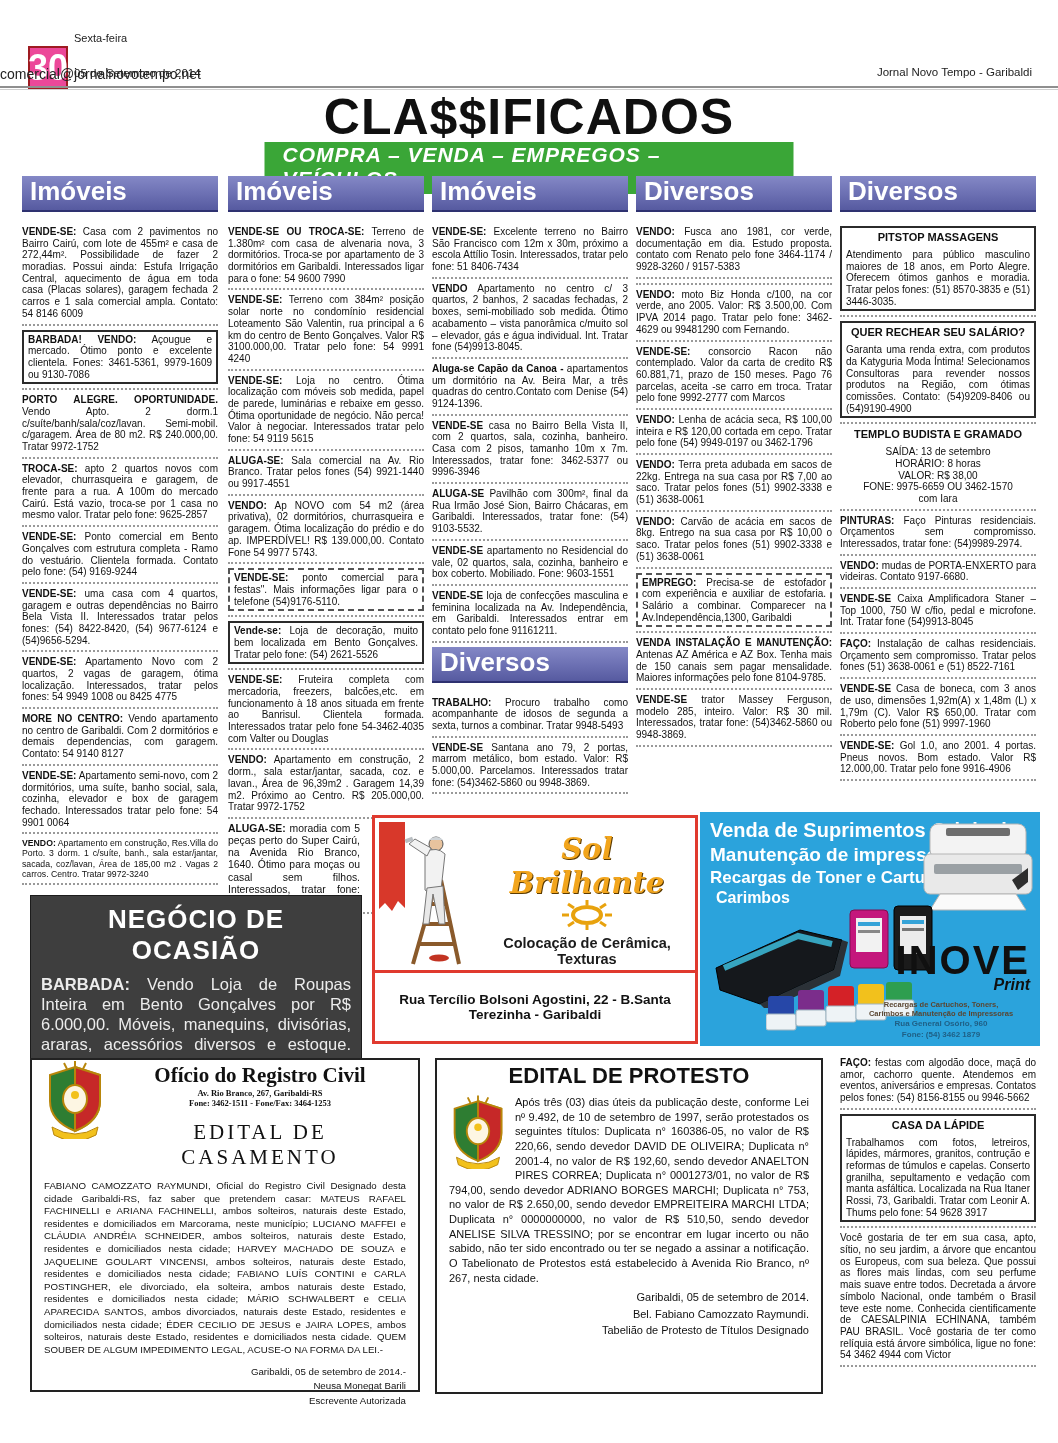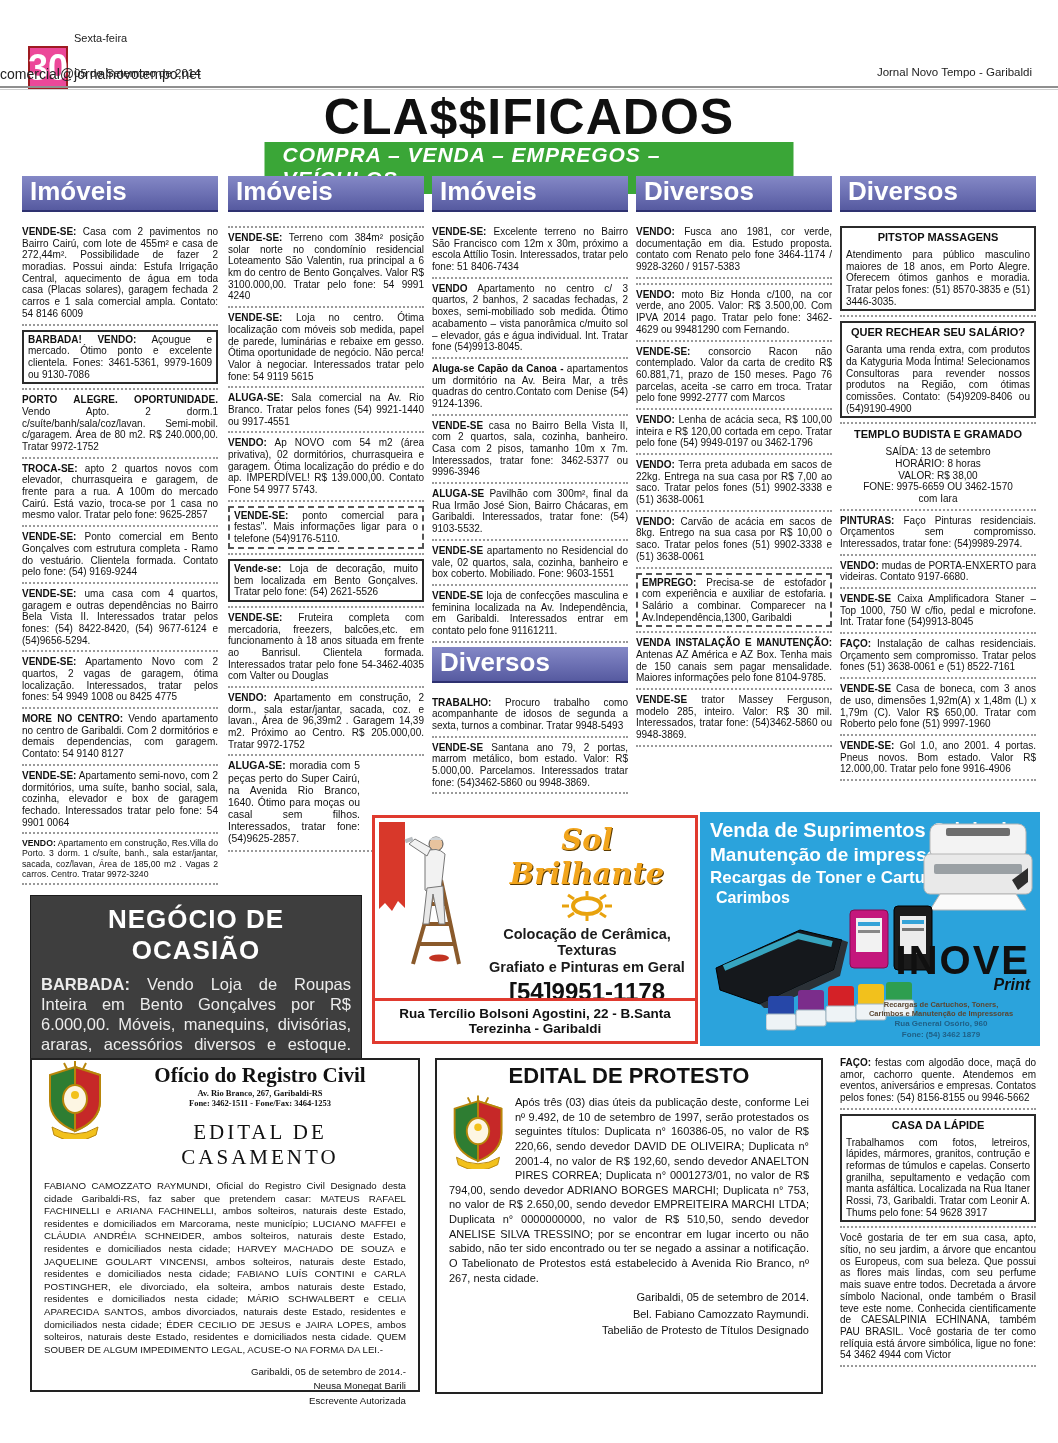--- a/index.html
+++ b/index.html
@@ -48,26 +48,26 @@
   .negocio{position:absolute;left:30px;top:895px;width:332px;height:198px;background:#3e3e3e;color:#fff;
            box-sizing:border-box;padding:6px 10px;border:1px solid #1c1c1c;}
   .negocio h2{margin:2px 0 8px;text-align:center;font-size:26px;letter-spacing:1px;}
   .negocio p{margin:0;font-size:16.5px;line-height:1.22;text-align:justify;color:#ececec;}
 
   
   .sol{position:absolute;left:372px;top:815px;width:326px;height:229px;border:3px solid #e03a2f;
        box-sizing:border-box;background:#fff;display:flex;flex-direction:column;}
   .sol-main{flex:1;display:flex;overflow:hidden;}
   .sol-painter{width:104px;flex:none;}
-  .sol-right{flex:1;text-align:center;padding-top:5px;}
+  .sol-right{flex:1;text-align:center;padding-top:14px;}
   .sol-name{font-family:"DejaVu Serif",serif;font-style:italic;font-weight:bold;font-size:29px;
             color:#f2a51c;text-shadow:1px 1px 0 #5c3b00;}
   .sol-l1{font-size:14.5px;font-weight:bold;color:#1b1b1b;margin-top:1px;}
   .sol-phone{font-size:24px;font-weight:900;color:#111;line-height:1.05;}
-  .sol-addr{border-top:3px solid #e03a2f;font-weight:bold;font-size:13.5px;text-align:center;padding:5px 1px;}
+  .sol-addr{border-top:3px solid #e03a2f;font-weight:bold;font-size:13.5px;text-align:center;padding:19px 1px;}
 
   
   .inove{position:absolute;left:700px;top:812px;width:340px;height:234px;background:#2ba3dc;
          box-sizing:border-box;overflow:hidden;}
   .inove-lines{position:absolute;left:10px;top:6px;color:#fff;font-weight:bold;line-height:1.25;}
   .inove-lines .l1{font-size:20px;} .inove-lines .l2{font-size:19px;}
   .inove-lines .l3{font-size:17px;} .inove-lines .l4{font-size:16px;margin-left:6px;}
   .inove-logo{position:absolute;right:10px;bottom:52px;text-align:right;color:#101010;}
   .inove-logo .word{font-size:40px;font-weight:900;letter-spacing:2px;line-height:0.9;}
   .inove-logo .print{font-size:16px;font-weight:bold;font-style:italic;margin-top:-2px;}
@@ -122,20 +122,21 @@
       <div class="sep"></div>
       <div class="ad"><b class="ad-lead">MORE NO CENTRO:</b> <span>Vendo apartamento no centro de Garibaldi. Com 2 dormitórios e demais dependencias, com garagem. Contato: 54 9140 8127</span></div>
       <div class="sep"></div>
       <div class="ad"><b class="ad-lead">VENDE-SE:</b> <span>Apartamento semi-novo, com 2 dormitórios, uma suíte, banho social, sala, cozinha, elevador e box de garagem fechado. Interessados tratar pelo fone: 54 9901 0064</span></div>
       <div class="sep"></div>
       <div class="ad small"><b class="ad-lead">VENDO:</b> <span>Apartamento em construção, Res.Villa do Porto. 3 dorm. 1 c/suíte, banh., sala estar/jantar, sacada, coz/lavan, Área de 185,00 m2 . Vagas 2 carros. Centro. Tratar 9972-3240</span></div>
       <div class="sep"></div>
     </div>
   <div id="col2" class="col">
       <div class="col-header">Imóveis</div>
+      <div class="ad"><b class="ad-lead">VENDE-SE OU TROCA-SE:</b> <span>Terreno de 1.380m² com casa de alvenaria nova, 3 dormitórios. Troca-se por apartamento de 3 dormitórios em Garibaldi. Interessados ligar para o fone: 54 9600 7990</span></div>
       <div class="sep"></div>
       <div class="ad"><b class="ad-lead">VENDE-SE:</b> <span>Terreno com 384m² posição solar norte no condomínio residencial Loteamento São Valentin, rua principal a 6 km do centro de Bento Gonçalves. Valor R$ 3100.000,00. Tratar pelo fone: 54 9991 4240</span></div>
       <div class="sep"></div>
       <div class="ad"><b class="ad-lead">VENDE-SE:</b> <span>Loja no centro. Ótima localização com móveis sob medida, papel de parede, luminárias e rebaixe em gesso. Ótima oportunidade de negócio. Não perca! Valor à negociar. Interessados tratar pelo fone: 54 9119 5615</span></div>
       <div class="sep"></div>
       <div class="ad"><b class="ad-lead">ALUGA-SE:</b> <span>Sala comercial na Av. Rio Branco. Tratar pelos fones (54) 9921-1440 ou 9917-4551</span></div>
       <div class="sep"></div>
       <div class="ad"><b class="ad-lead">VENDO:</b> <span>Ap NOVO com 54 m2 (área privativa), 02 dormitórios, churrasqueira e garagem. Ótima localização do prédio e do ap. IMPERDÍVEL! R$ 139.000,00. Contato Fone 54 9977 5743.</span></div>
       <div class="sep"></div>
       <div class="ad box-dashed"><b class="ad-lead">VENDE-SE:</b> <span>ponto comercial para festas". Mais informações ligar para o telefone (54)9176-5110.</span></div>

